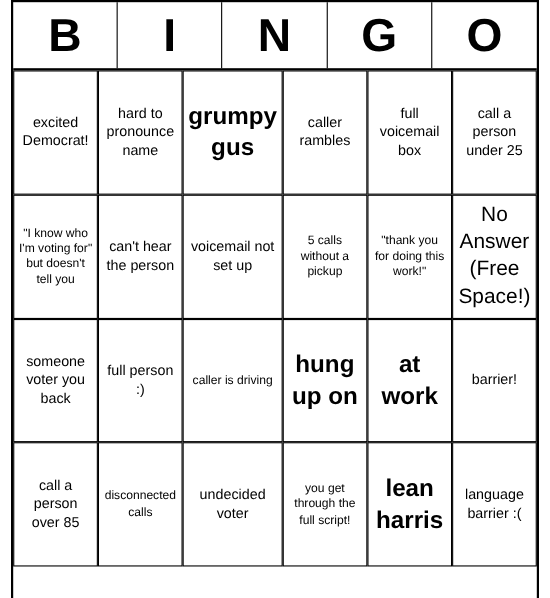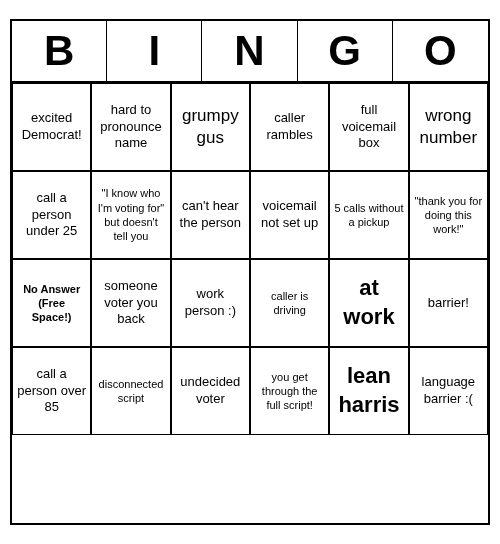--- a/index.html
+++ b/index.html
@@ -43,61 +43,61 @@
       padding: 6px 4px;
       min-height: 88px;
       font-size: 13px;
       line-height: 1.3;
     }
     .bingo-cell.large-text {
       font-size: 22px;
       font-weight: bold;
     }
     .bingo-cell.medium-text {
-      font-size: 17px;
-      font-weight: normal;
+      font-size: 22px;
+      font-weight: bold;
     }
     .bingo-cell.small-text {
       font-size: 11px;
     }
     .bingo-cell.free-space {
-      font-size: 11px;
-      font-weight: bold;
+      font-size: 19px;
+      font-weight: normal;
     }
   </style>
 </head>
 <body>
 
 <div class="bingo-card">
   <div class="bingo-header">
   <div class="bingo-letter">B</div>
       <div class="bingo-letter">I</div>
       <div class="bingo-letter">N</div>
       <div class="bingo-letter">G</div>
       <div class="bingo-letter">O</div>
     </div>
   <div class="bingo-grid">
   <div class="bingo-cell">excited Democrat!</div>
       <div class="bingo-cell">hard to pronounce name</div>
       <div class="bingo-cell medium-text">grumpy gus</div>
       <div class="bingo-cell">caller rambles</div>
       <div class="bingo-cell">full voicemail box</div>
-      <div class="bingo-cell medium-text">wrong number</div>
       <div class="bingo-cell">call a person under 25</div>
       <div class="bingo-cell small-text">"I know who I'm voting for" but doesn't tell you</div>
       <div class="bingo-cell">can't hear the person</div>
       <div class="bingo-cell">voicemail not set up</div>
       <div class="bingo-cell small-text">5 calls without a pickup</div>
       <div class="bingo-cell small-text">"thank you for doing this work!"</div>
       <div class="bingo-cell free-space">No Answer (Free Space!)</div>
       <div class="bingo-cell">someone voter you back</div>
-      <div class="bingo-cell">work person :)</div>
+      <div class="bingo-cell">full person :)</div>
       <div class="bingo-cell small-text">caller is driving</div>
+      <div class="bingo-cell large-text">hung up on</div>
       <div class="bingo-cell large-text">at work</div>
       <div class="bingo-cell">barrier!</div>
       <div class="bingo-cell">call a person over 85</div>
-      <div class="bingo-cell small-text">disconnected script</div>
+      <div class="bingo-cell small-text">disconnected calls</div>
       <div class="bingo-cell">undecided voter</div>
       <div class="bingo-cell small-text">you get through the full script!</div>
       <div class="bingo-cell large-text">lean harris</div>
       <div class="bingo-cell">language barrier :(</div>
     </div>
 </div>
 
 </body></html>

